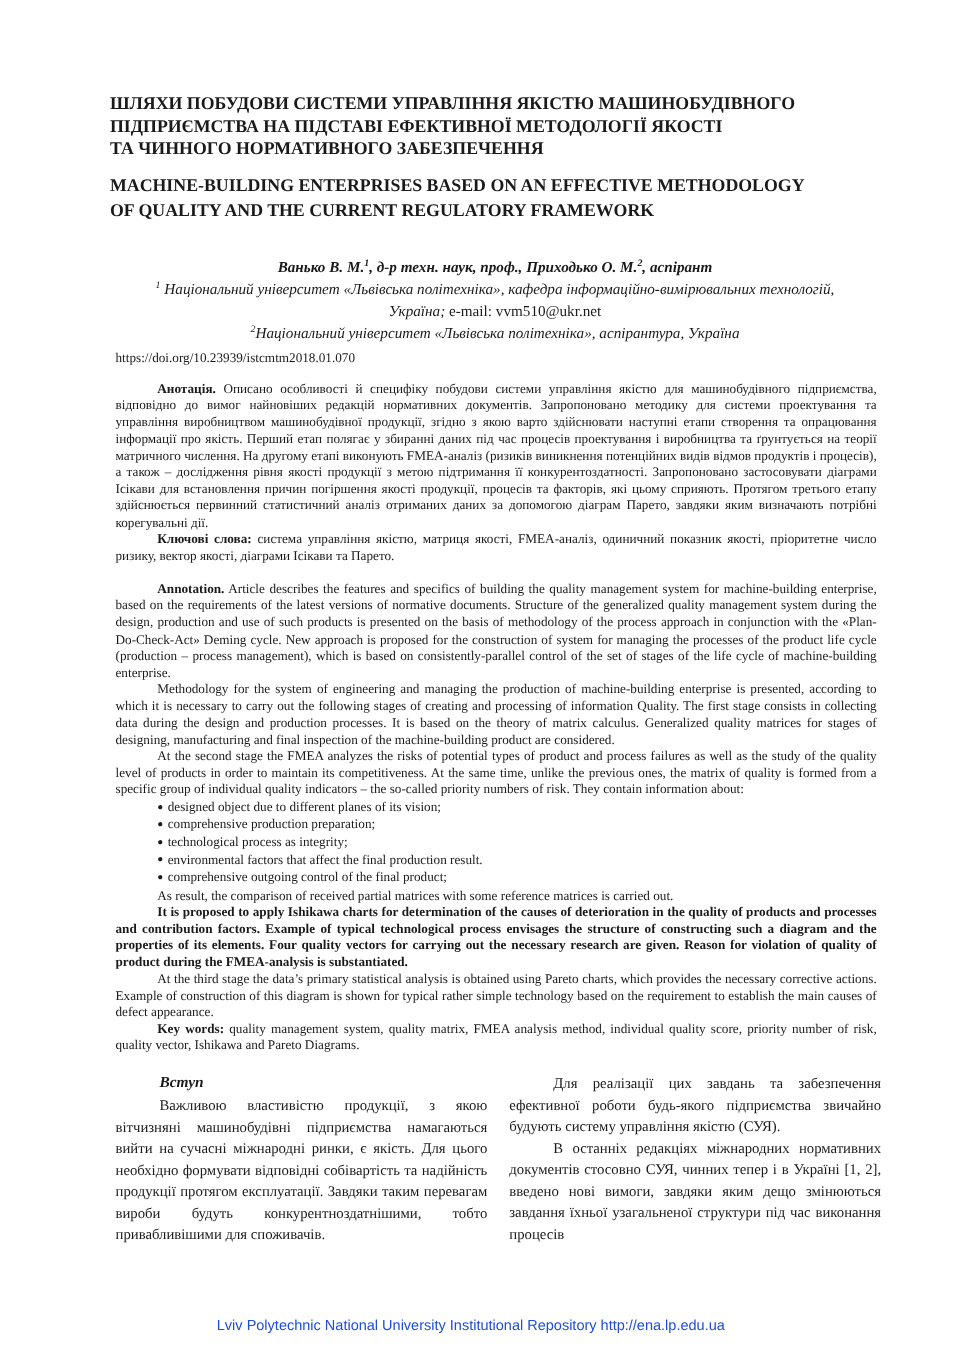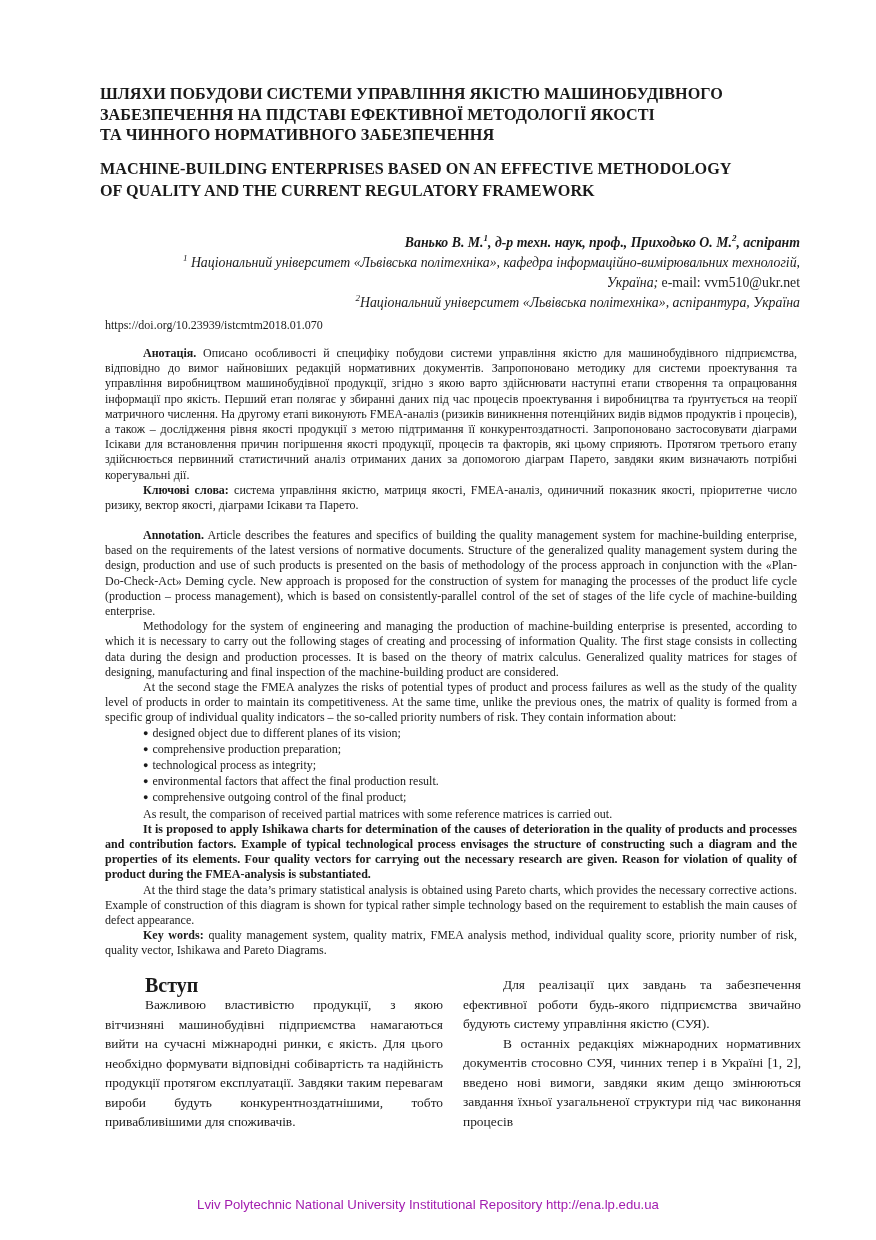--- a/index.html
+++ b/index.html
@@ -1,50 +1,50 @@
 <!DOCTYPE html>
 <html><head>
 <meta charset="utf-8">
 <style>
   html, body { margin: 0; padding: 0; background: #ffffff; }
   body { width: 876px; height: 1240px; position: relative; overflow: hidden; color: #1a1a1a; font-family: "Liberation Serif", serif; }
   .page { position: absolute; left: 0; top: 0; width: 876px; height: 1240px; }
   .title-block { position: absolute; left: 100px; width: 700px; text-align: left; font-weight: bold; }
   .title-uk { top: 84px; font-size: 16.2px; line-height: 20.5px; }
   .title-en { top: 159px; font-size: 16.2px; line-height: 21.5px; }
-  .authors { position: absolute; left: 100px; width: 700px; top: 233px; text-align: right; font-size: 13.8px; line-height: 20px; }
+  .authors { position: absolute; left: 100px; width: 700px; top: 233px; text-align: center; font-size: 13.8px; line-height: 20px; }
   .authors .names { font-weight: bold; font-style: italic; }
   .authors .aff { font-style: italic; }
   .authors .email { font-style: normal; }
   sup { font-size: 9px; vertical-align: super; line-height: 0; }
   .doi { position: absolute; left: 105px; top: 318px; font-size: 12px; }
   .abstract { position: absolute; left: 105px; width: 692px; font-size: 12px; line-height: 15.2px; text-align: justify; }
   .abstract p { margin: 0; text-indent: 38px; }
   .abstract .b { font-weight: bold; }
   .abs-uk { top: 346px; }
   .abs-en { top: 490px; margin-top: 38px; }
   .abs-en ul { list-style: none; margin: 0; padding: 0 0 0 38px; }
   .abs-en li { margin: 0; }
   .abs-en li::before { content: "\25CF"; font-size: 9px; margin-right: 4px; position: relative; top: -1px; }
   .abs-en p.bold { font-weight: bold; }
   .col { position: absolute; top: 975px; width: 338px; font-size: 13.4px; line-height: 19.5px; text-align: justify; }
   .col-left { left: 105px; }
   .col-right { left: 463px; }
   .col p { margin: 0; text-indent: 40px; }
-  .col h2 { font-size: 20px; margin: 0 0 0 40px; font-weight: bold; line-height: 20px; }
-  .footer { position: absolute; left: 0; width: 856px; top: 1197px; text-align: center; font-family: "Liberation Sans", sans-serif; font-size: 13.2px; color: #a21caf; }
+  .col h2 { font-size: 14px; margin: 0 0 0 40px; font-weight: bold; line-height: 20px; font-style: italic; }
+  .footer { position: absolute; left: 0; width: 856px; top: 1197px; text-align: center; font-family: "Liberation Sans", sans-serif; font-size: 13.2px; color: #1d4ed8; }
 </style>
 </head>
 <body>
 
 <div class="page">
 
   <div class="title-block title-uk">
     <div>ШЛЯХИ ПОБУДОВИ СИСТЕМИ УПРАВЛІННЯ ЯКІСТЮ МАШИНОБУДІВНОГО</div>
-    <div>ЗАБЕЗПЕЧЕННЯ НА ПІДСТАВІ ЕФЕКТИВНОЇ МЕТОДОЛОГІЇ ЯКОСТІ</div>
+    <div>ПІДПРИЄМСТВА НА ПІДСТАВІ ЕФЕКТИВНОЇ МЕТОДОЛОГІЇ ЯКОСТІ</div>
     <div>ТА ЧИННОГО НОРМАТИВНОГО ЗАБЕЗПЕЧЕННЯ</div>
   </div>
 
   <div class="title-block title-en">
     <div>MACHINE-BUILDING ENTERPRISES BASED ON AN EFFECTIVE METHODOLOGY</div>
     <div>OF QUALITY AND THE CURRENT REGULATORY FRAMEWORK</div>
   </div>
 
   <div class="authors">
     <div class="names">

